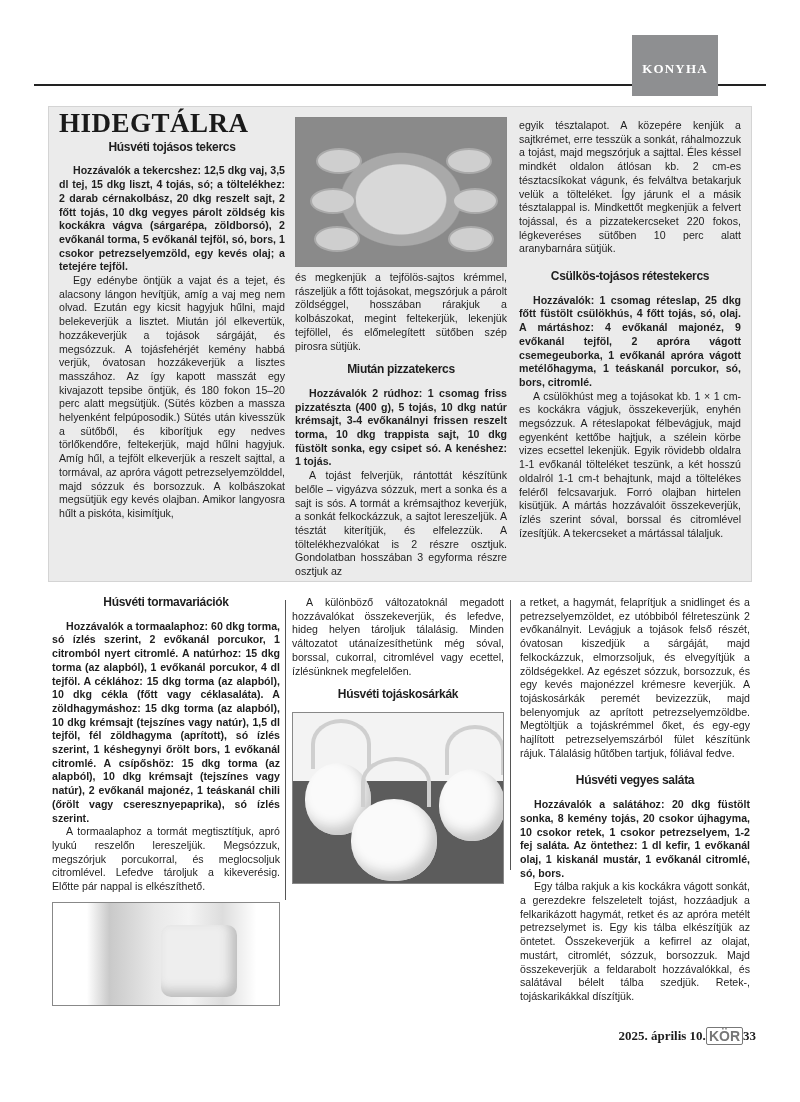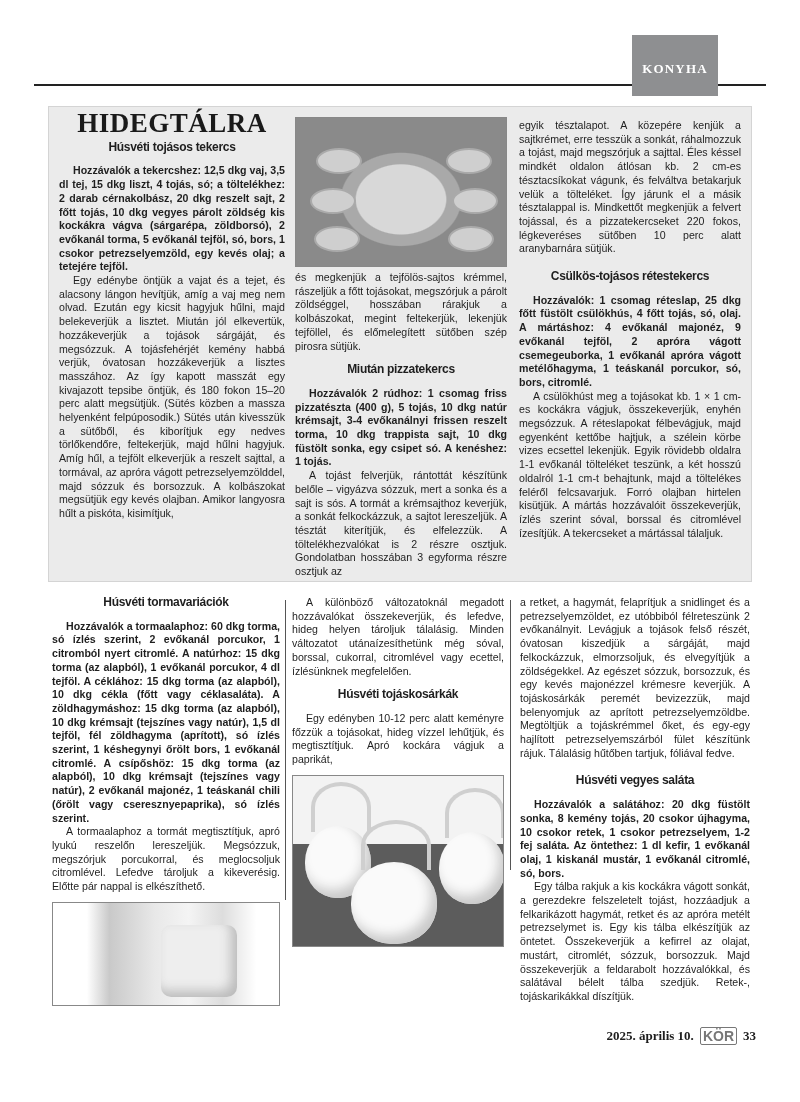--- a/index.html
+++ b/index.html
@@ -10,33 +10,33 @@
                  display:flex; align-items:flex-end; justify-content:center; }
   .section-tab span { color:#fff; font-family:"Liberation Serif", serif; font-size:13px; letter-spacing:1.2px;
                       padding-bottom:19px; font-weight:bold; }
   .box { position:absolute; left:48px; top:106px; width:702px; height:474px; background:#ebebeb;
          border:1px solid #d4d4d4; }
   .col { position:absolute; font-size:10.6px; line-height:13.7px; text-align:justify; }
   .col p { margin:0; text-indent:14px; }
   .col p.bold { font-weight:bold; }
   .col p.noind { text-indent:0; }
   .title-main { font-family:"Liberation Serif", serif; font-weight:bold; font-size:27px; letter-spacing:0.5px;
-                text-align:center; margin:10px 0 8px 0; color:#1a1a1a; }
+                text-align:left; margin:10px 0 8px 0; color:#1a1a1a; }
   .sub { font-weight:bold; font-size:12px; text-align:center; margin:10px 0 10px 0; letter-spacing:-0.3px;
          font-family:"Liberation Sans Narrow","Liberation Sans", sans-serif; }
   .photo { background:#777; border:1px solid #888; position:relative; overflow:hidden; }
   .photo.roll { background:radial-gradient(ellipse at 50% 55%, #d8d8d8 0 30%, #a9a9a9 31% 40%, #8a8a8a 41% 100%); }
   .photo.horseradish { background:linear-gradient(90deg,#fff 0%,#fff 15%,#c9c9c9 25%,#e8e8e8 45%,#f4f4f4 60%,#ddd 75%,#fff 90%); }
   .photo.eggs { background:linear-gradient(180deg,#f3f3f3 0 40%,#5c5c5c 40% 100%); }
   .egg { position:absolute; background:#fafafa; border-radius:50% 50% 48% 48%; box-shadow:inset -6px -8px 12px #c9c9c9; }
   .handle { position:absolute; border:4px solid #cfcfcf; border-bottom:none; border-radius:50% 50% 0 0; }
   .jar { position:absolute; background:#eee; border-radius:10px; box-shadow:inset -6px -6px 12px #bbb; }
   .slice { position:absolute; width:42px; height:22px; border-radius:50%; background:#cfcfcf; border:2px solid #aaa; }
   .footer { position:absolute; right:44px; top:1027px; font-family:"Liberation Serif", serif; font-weight:bold; font-size:13px;
-            display:flex; align-items:center; gap:6px; }
+            display:flex; align-items:center; gap:0; }
   .logo { font-size:14px; border:1px solid #777; color:#777; padding:0 2px; border-radius:2px; font-family:"Liberation Sans",sans-serif; }
   .vrule { position:absolute; width:1px; background:#555; }
 </style>
 </head>
 <body>
 
 <div class="hdr-line"></div>
 <div class="section-tab">
   <span>KONYHA</span>
 </div>
@@ -80,21 +80,20 @@
   <div class="photo horseradish" style="height:102px; margin-top:8px; background-color:#fff;">
     <div class="jar" style="left:108px; top:22px; width:76px; height:72px;"></div>
   </div>
 </div>
 
 <div class="vrule" style="left:285px; top:600px; height:300px;"></div>
 
 <div class="col" style="left:292px; top:596px; width:212px;">
   <p>A különböző változatoknál megadott hozzávalókat összekeverjük, és lefedve, hideg helyen tároljuk tálalásig. Minden változatot utánaízesíthetünk még sóval, borssal, cukorral, citromlével vagy ecettel, ízlésünknek megfelelően.</p>
   <div class="sub">Húsvéti tojáskosárkák</div>
-  <p>Egy edényben 10-12 perc alatt keményre főzzük a tojásokat, hideg vízzel lehűtjük, és megtisztítjuk. Apró kockára vágjuk a paprikát,</p>
   <div class="photo eggs" style="height:170px; margin-top:8px;">
     <div class="egg" style="left:12px; top:50px; width:66px; height:72px;"></div>
     <div class="handle" style="left:18px; top:6px; width:52px; height:46px;"></div>
     <div class="egg" style="left:146px; top:56px; width:66px; height:72px;"></div>
     <div class="handle" style="left:152px; top:12px; width:52px; height:46px;"></div>
     <div class="egg" style="left:58px; top:86px; width:86px; height:82px;"></div>
     <div class="handle" style="left:68px; top:44px; width:62px; height:46px;"></div>
   </div>
 </div>
 

